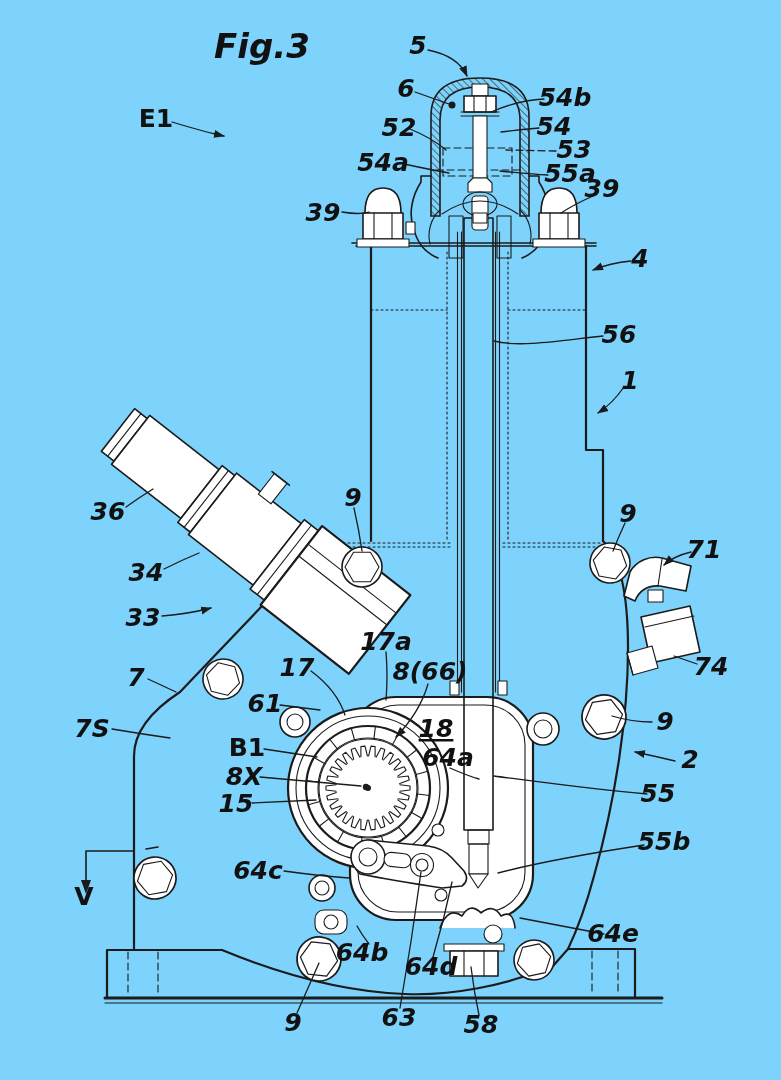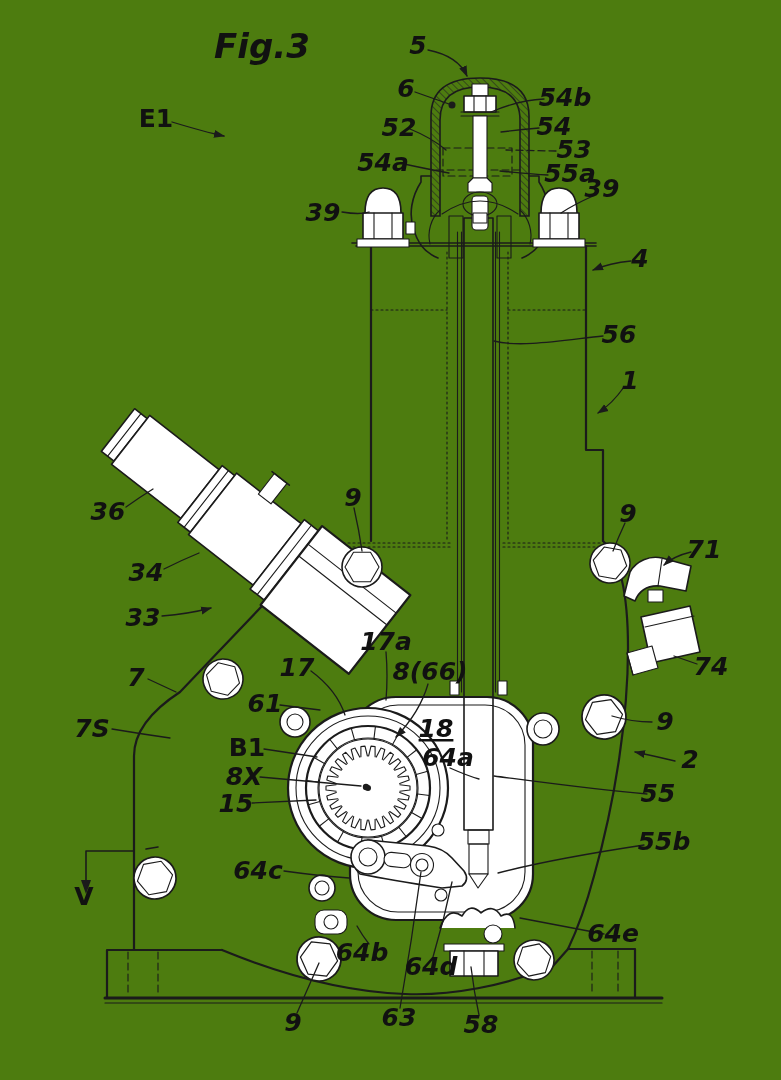--- a/index.html
+++ b/index.html
@@ -1,16 +1,16 @@
 <!DOCTYPE html>
 <html><head>
 <meta charset="utf-8">
 <style>
   html,body{margin:0;padding:0;background:#ffffff;}
-  .stage{position:relative;width:781px;height:1080px;background:#4d7c0f;overflow:hidden;}
+  .stage{position:relative;width:781px;height:1080px;background:#7dd3fc;overflow:hidden;}
   svg{display:block;}
   .ln{stroke:#1b1b1b;fill:none;stroke-linecap:round;stroke-linejoin:round;}
   .w1{stroke-width:1.1;} .w15{stroke-width:1.6;} .w2{stroke-width:2.2;} .w3{stroke-width:3;}
   .whitefill{fill:#ffffff;}
   .dash{stroke-dasharray:7 4;}
   .dot{stroke-dasharray:2 3;}
   .leader{stroke:#1b1b1b;stroke-width:1.3;fill:none;stroke-linecap:round;}
   .lbl{font-family:"DejaVu Sans","Liberation Sans",sans-serif;font-style:italic;font-weight:bold;
        fill:#111;font-size:25px;text-anchor:middle;}
   .lbl-plain{font-style:normal;font-weight:bold;}

